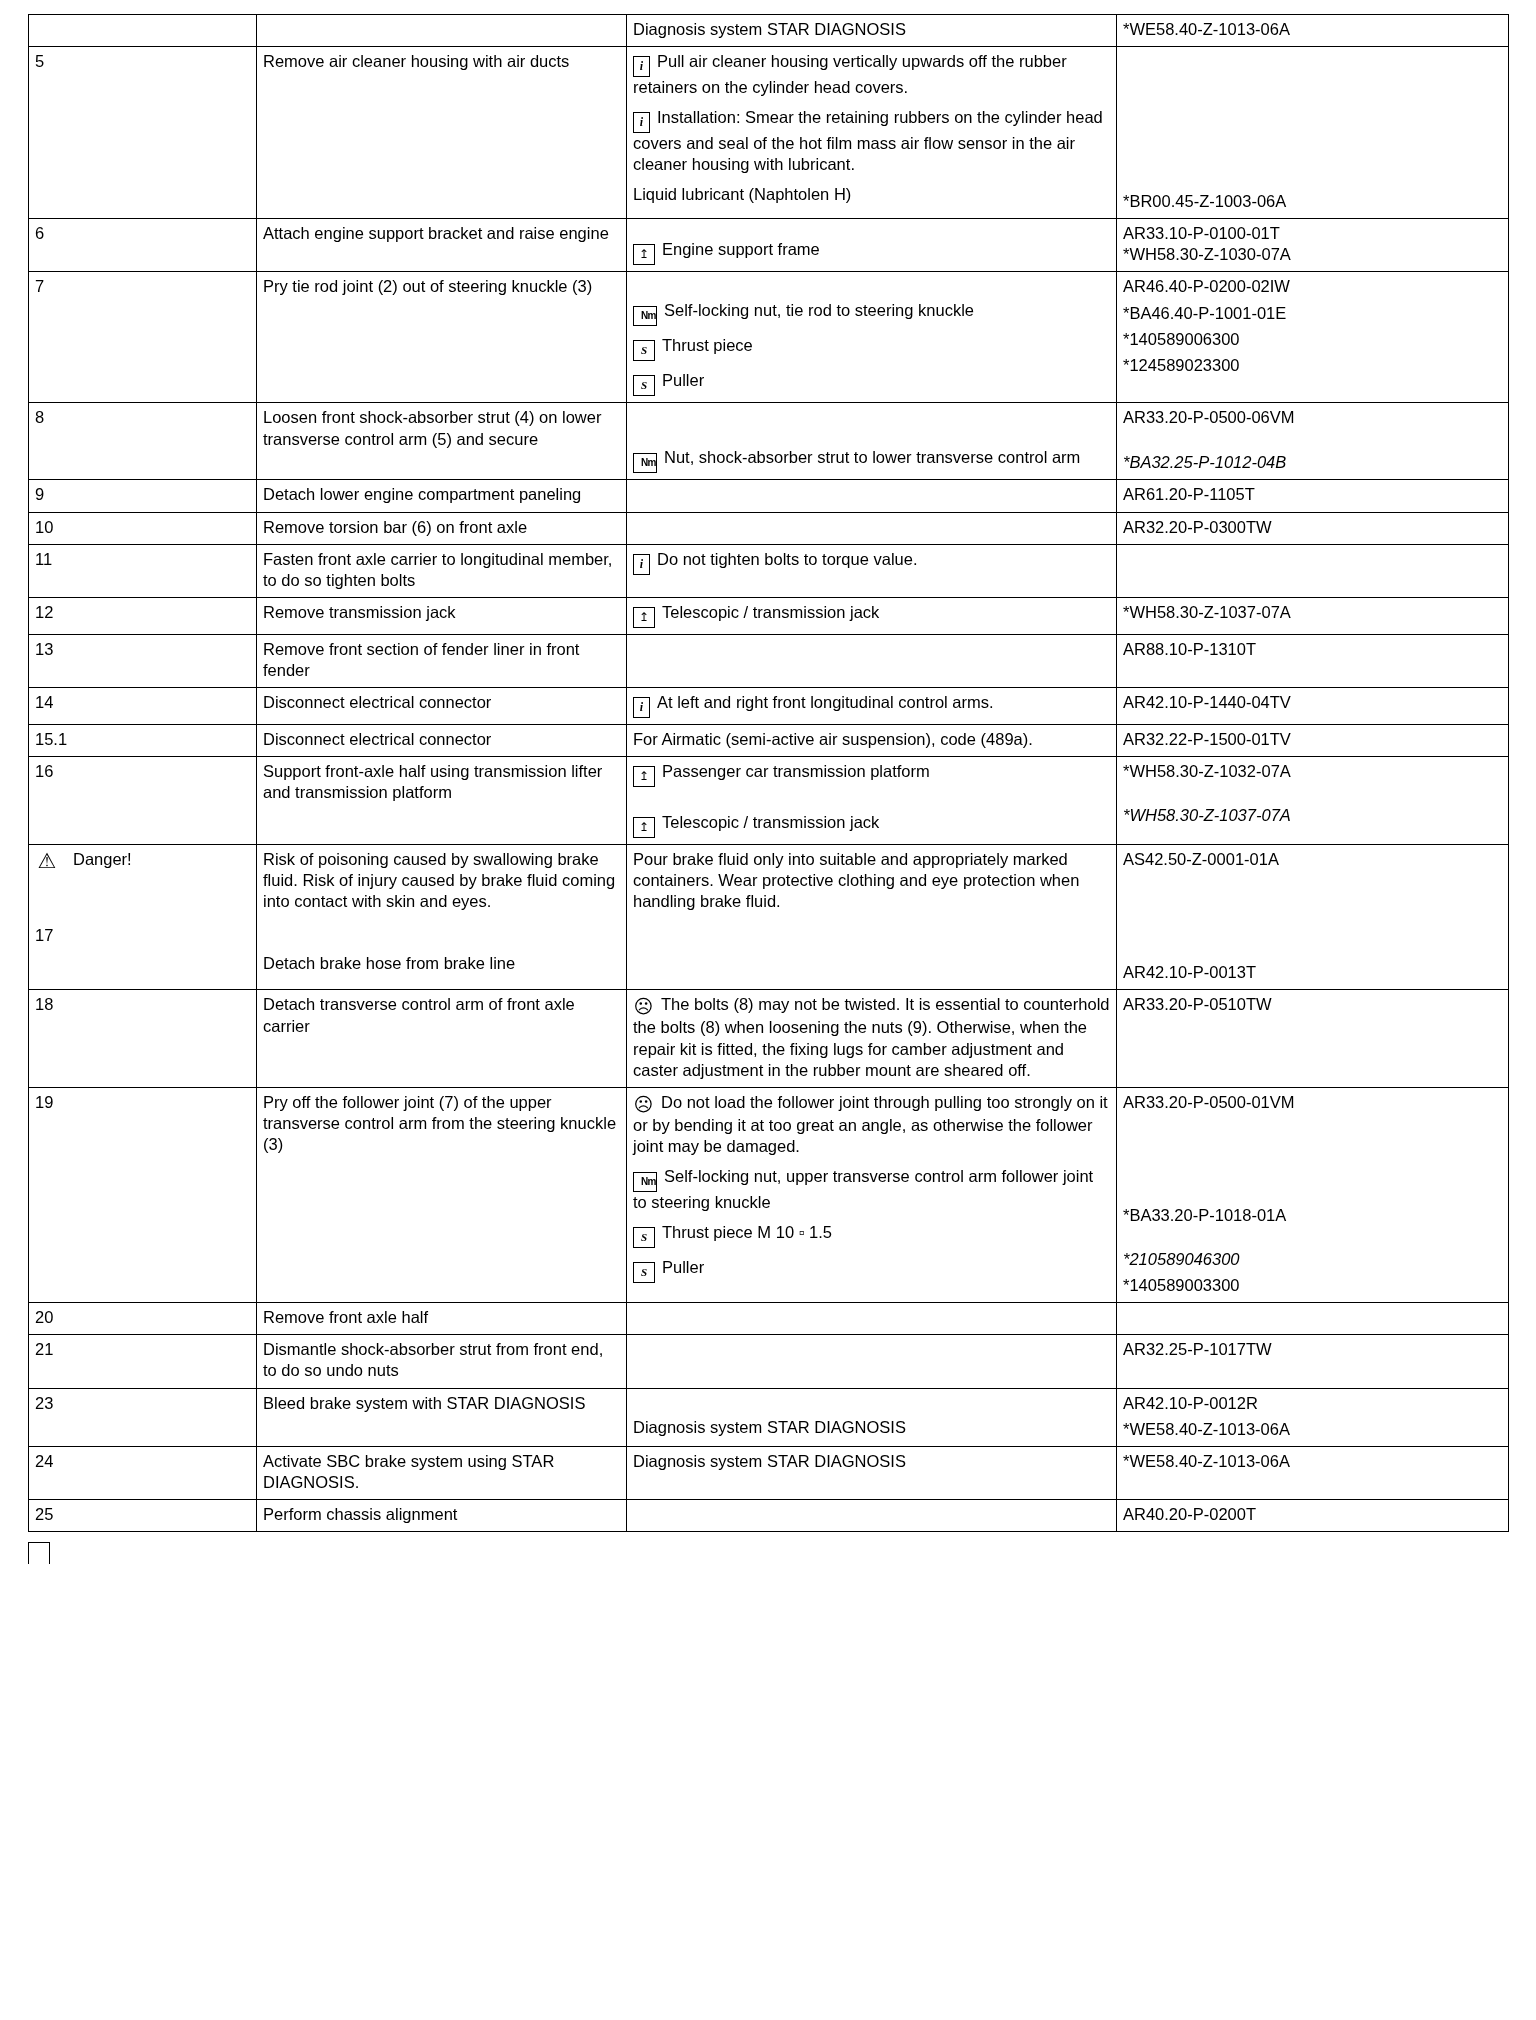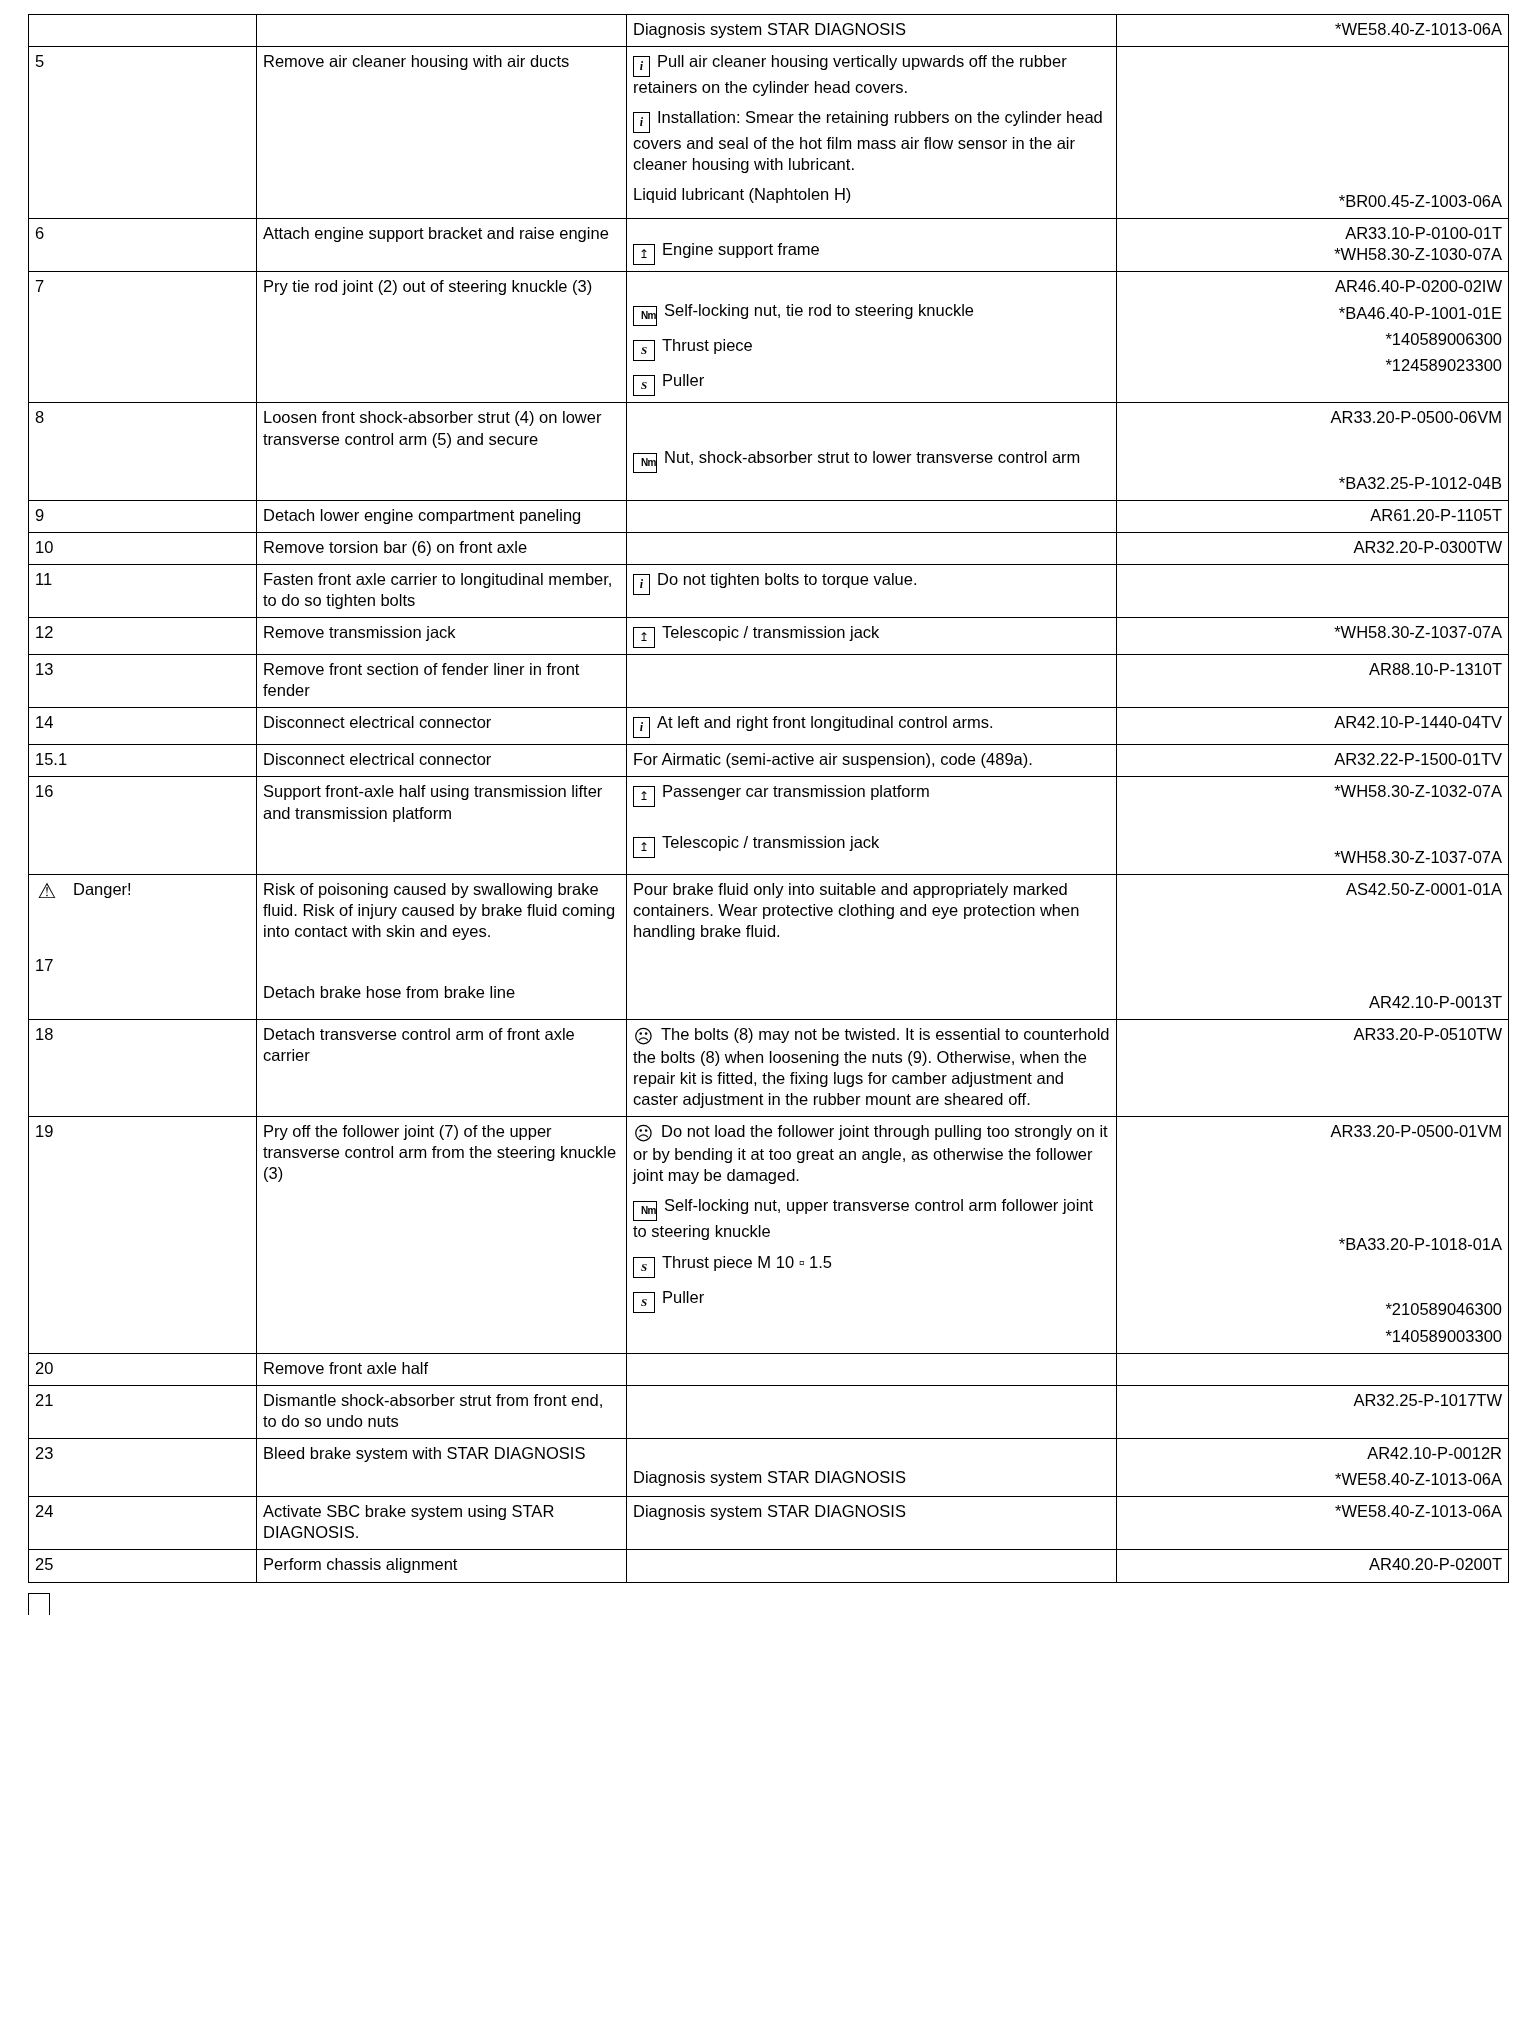--- a/index.html
+++ b/index.html
@@ -30,28 +30,28 @@
     line-height: 1.28;
   }
   col.c-num { width: 228px; }
   col.c-op  { width: 370px; }
   col.c-note{ width: 490px; }
   col.c-ref { width: 392px; }
 
   .num-cell { white-space: nowrap; }
   .op-cell { }
   .note-cell { }
-  .ref-cell { white-space: nowrap; text-align: right; }
+  .ref-cell { white-space: nowrap; }
 
   .ref-line {
     display: block;
     min-height: 21px;
   }
   .ref-line.gap-s { margin-top: 5px; }
-  .ref-line.gap-m { margin-top: 44px; }
+  .ref-line.gap-m { margin-top: 23px; font-style: italic; }
   .ref-line.gap-xl { margin-top: 92px; }
   .ref-line.gap-xxl { margin-top: 140px; }
 
   .note-para {
     margin: 0 0 10px 0;
     display: block;
   }
   .note-para:last-child { margin-bottom: 0; }
 
   .icon-row {

